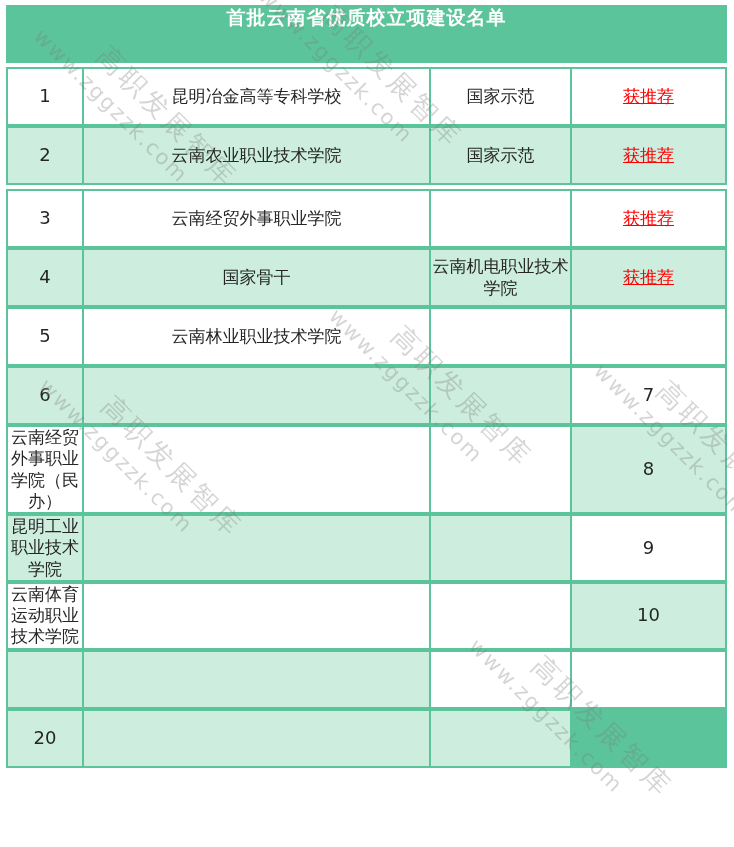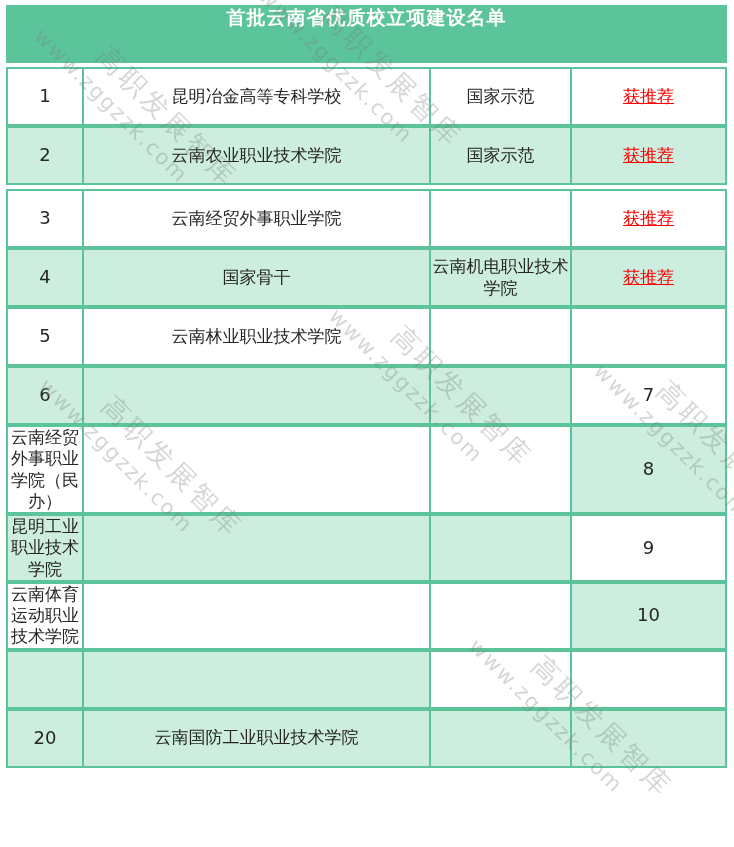--- a/index.html
+++ b/index.html
@@ -120,21 +120,20 @@
   <div class="cell c-reco"></div>
 
   <div class="cell c-num alt">10</div>
   <div class="cell c-desig alt"></div>
   <div class="cell c-reco alt"></div>
 
   <div class="cell c-desig"></div>
   <div class="cell c-reco"></div>
 
   <div class="cell c-num alt">20</div>
-  <div class="cell c-school alt">云南国防工业职业技术学院</div>
   <div class="cell c-desig alt"></div>
   <div class="cell c-reco alt"></div>
 </div>
     </div>
   <div class="wm-layer">
   <div class="wm" style="left: 65px; top: 95px;">
     <span class="l1">高职发展智库</span>
     <span class="l2">www.zggzzk.com</span>
   </div>
 

